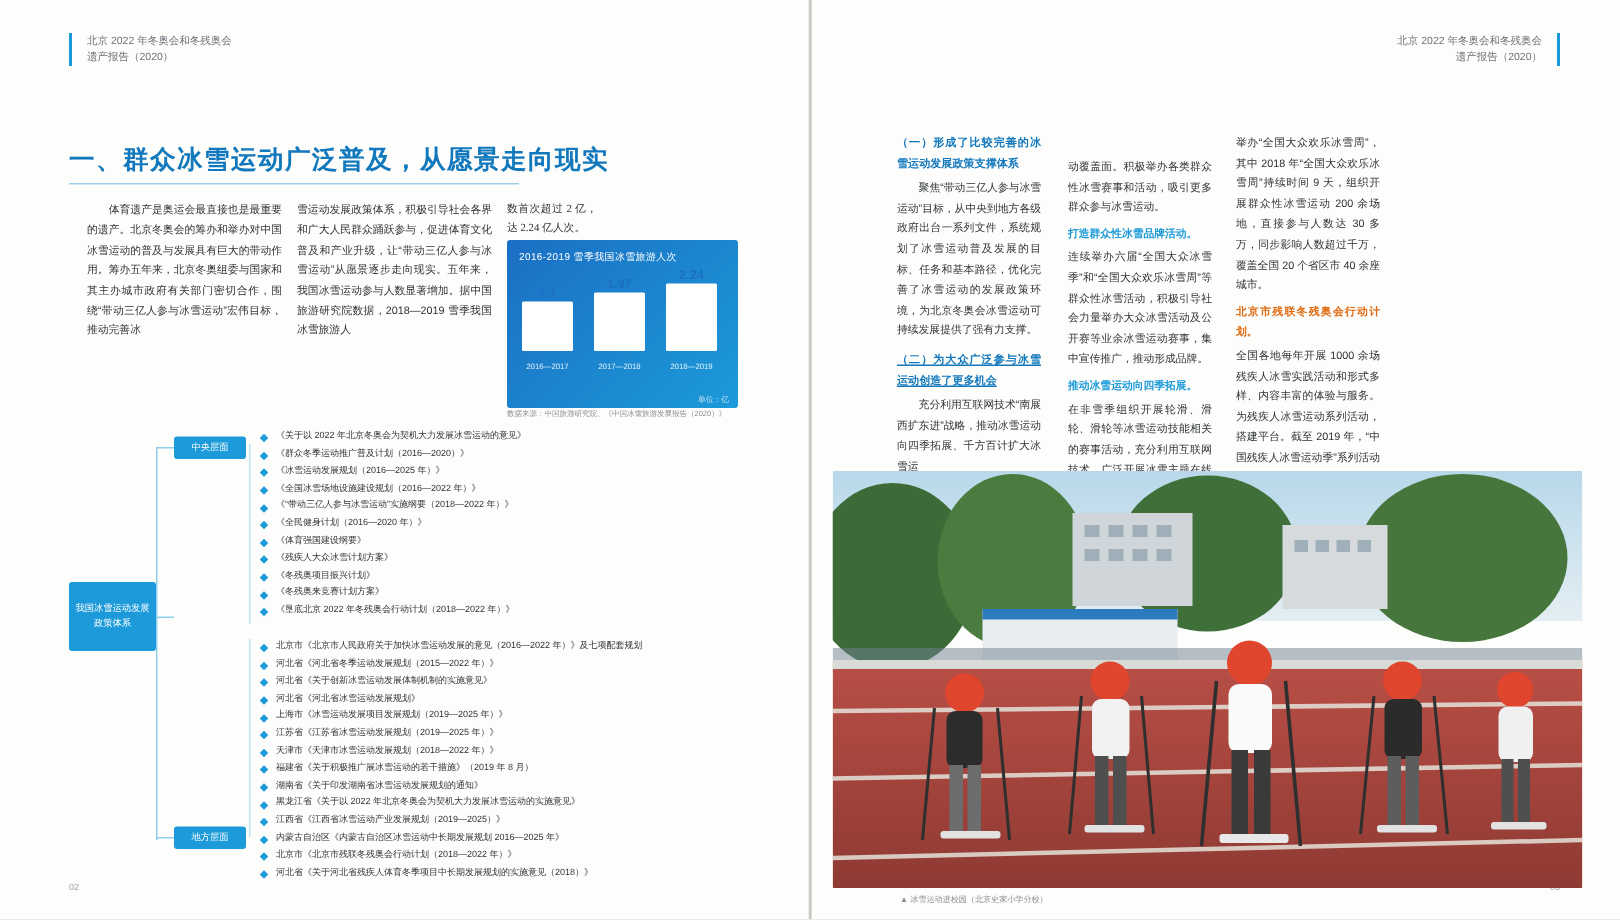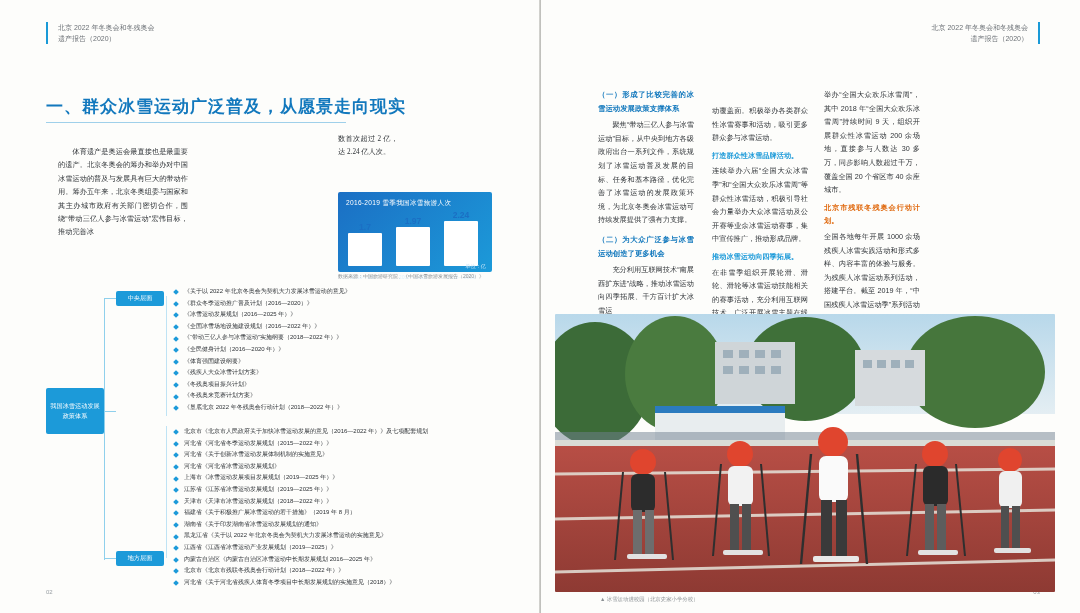--- a/index.html
+++ b/index.html
@@ -21,27 +21,27 @@
   .hdr { position:absolute; top:22px; font-size:7px; color:#6d7277; line-height:11px; }
   .hdr-left { left:46px; padding-left:10px; border-left:2px solid #1a9ad7; }
   .hdr-right { right:40px; padding-right:10px; border-right:2px solid #1a9ad7; text-align:right; }
 
   
   .title-h1 { position:absolute; left:46px; top:95px; font-size:17px; font-weight:bold;
               color:#1278bd; letter-spacing:1px; }
   .title-rule { position:absolute; left:46px; top:122px; width:300px; height:1px; background:#9fd0ea;}
 
   .col { position:absolute; font-size:7.2px; line-height:13.4px; color:#2f3337; text-align:justify; }
-  .col-a { left:58px; top:145px; width:130px; }
+  .col-a { left:58px; top:133px; width:130px; }
   .col-b { left:198px; top:133px; width:130px; }
   .col-c { left:338px; top:133px; width:60px;font-family:Liberation Serif, serif; }
 
   
-  .statbox { position:absolute; left:338px; top:160px; width:154px; height:80px;
-             background:linear-gradient(135deg,#1b6fc4,#1c9ad9); border-radius:2px; color:#fff;margin-top:32px; }
+  .statbox { position:absolute; left:338px; top:160px; width:154px; height:112px;
+             background:linear-gradient(135deg,#1b6fc4,#1c9ad9); border-radius:2px; color:#fff; }
   .statbox-title { position:absolute; left:8px; top:7px; font-size:6.6px; letter-spacing:.3px;}
   .bars { position:absolute; left:8px; top:26px; width:138px; height:62px; }
   .bar { position:absolute; bottom:14px; width:34px; background:#fff; border-radius:1px; }
   .bar-val { position:absolute; width:34px; text-align:center; font-size:8.5px; font-weight:bold; color:#1b6fc4;}
   .bar-lbl { position:absolute; bottom:0px; width:46px; text-align:center; font-size:5.2px; color:#dff0fb;}
   .unit { position:absolute; right:6px; bottom:2px; font-size:5.2px; color:#cfe8f9; }
   .statnote { position:absolute; left:338px; top:272px; width:160px; font-size:5px; color:#8a8f93; line-height:8px;}
 
   
   .tree { position:absolute; left:46px; top:286px; width:452px; height:288px; }
@@ -89,20 +89,21 @@
 
     <div class="hdr hdr-left">
       <div>北京 2022 年冬奥会和冬残奥会</div>
       <div>遗产报告（2020）</div>
     </div>
 
     <div class="title-h1">一、群众冰雪运动广泛普及，从愿景走向现实</div>
     <div class="title-rule"></div>
 
     <div class="col col-a">　　体育遗产是奥运会最直接也是最重要的遗产。北京冬奥会的筹办和举办对中国冰雪运动的普及与发展具有巨大的带动作用。筹办五年来，北京冬奥组委与国家和其主办城市政府有关部门密切合作，围绕“带动三亿人参与冰雪运动”宏伟目标，推动完善冰</div>
+    <div class="col col-b">雪运动发展政策体系，积极引导社会各界和广大人民群众踊跃参与，促进体育文化普及和产业升级，让“带动三亿人参与冰雪运动”从愿景逐步走向现实。五年来，我国冰雪运动参与人数显著增加。据中国旅游研究院数据，2018—2019 雪季我国冰雪旅游人</div>
     <div class="col col-c">数首次超过 2 亿，达 2.24 亿人次。</div>
 
     <div class="statbox">
       <div class="statbox-title">2016-2019 雪季我国冰雪旅游人次</div>
       <div class="bars">
         <div class="bar-val" style="left:2px; bottom:48px;">1.7</div>
         <div class="bar" style="left:2px; height:33px;"></div>
         <div class="bar-lbl" style="left:-4px;">2016—2017</div>
 
         <div class="bar-val" style="left:50px; bottom:54px;">1.97</div>
@@ -171,21 +172,21 @@
     <div class="hdr hdr-right">
       <div>北京 2022 年冬奥会和冬残奥会</div>
       <div>遗产报告（2020）</div>
     </div>
     <div class="pgno pgno-r">03</div>
   </div>
 
   <div class="rcol rcol-1">
     <span class="r-sub">（一）形成了比较完善的冰雪运动发展政策支撑体系</span>
     <span>　　聚焦“带动三亿人参与冰雪运动”目标，从中央到地方各级政府出台一系列文件，系统规划了冰雪运动普及发展的目标、任务和基本路径，优化完善了冰雪运动的发展政策环境，为北京冬奥会冰雪运动可持续发展提供了强有力支撑。</span>
-    <span class="r-sub" style="margin-top:6px;">（二）为大众广泛参与冰雪运动创造了更多机会</span>
+    <span class="r-sub" style="margin-top:6px;text-decoration:underline;">（二）为大众广泛参与冰雪运动创造了更多机会</span>
     <span>　　充分利用互联网技术“南展西扩东进”战略，推动冰雪运动向四季拓展、千方百计扩大冰雪运</span>
   </div>
 
   <div class="rcol rcol-2">
     <span>动覆盖面。积极举办各类群众性冰雪赛事和活动，吸引更多群众参与冰雪运动。</span>
     <span class="r-hl">打造群众性冰雪品牌活动。</span>
     <span>连续举办六届“全国大众冰雪季”和“全国大众欢乐冰雪周”等群众性冰雪活动，积极引导社会力量举办大众冰雪活动及公开赛等业余冰雪运动赛事，集中宣传推广，推动形成品牌。</span>
     <span class="r-hl">推动冰雪运动向四季拓展。</span>
     <span>在非雪季组织开展轮滑、滑轮、滑轮等冰雪运动技能相关的赛事活动，充分利用互联网技术，广泛开展冰雪主题在线赛事活动，实现四季覆盖、全民普及。2018、2019 年连续 2 年在夏季</span>
   </div>

